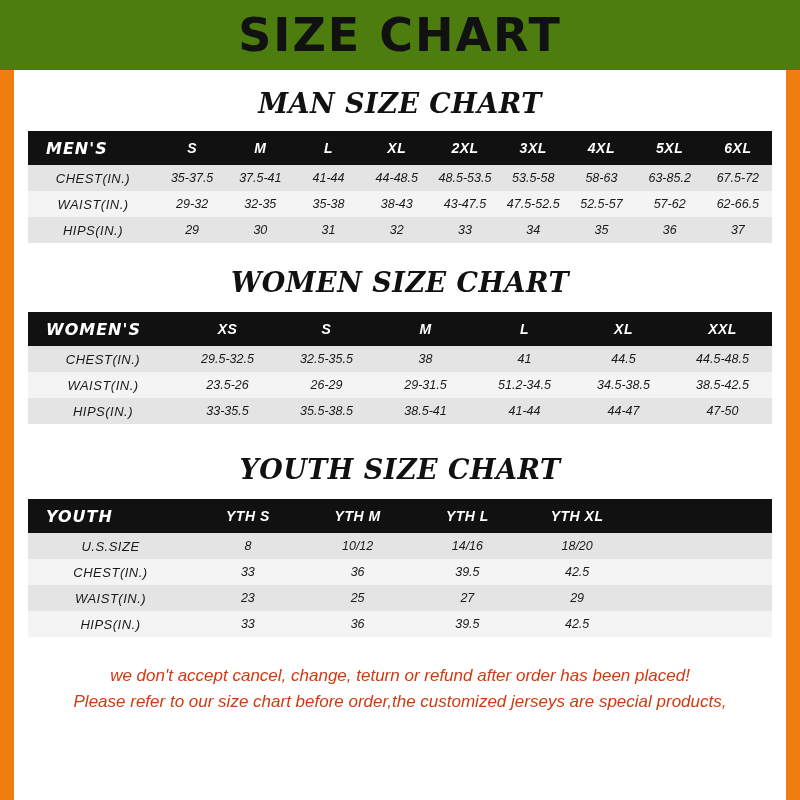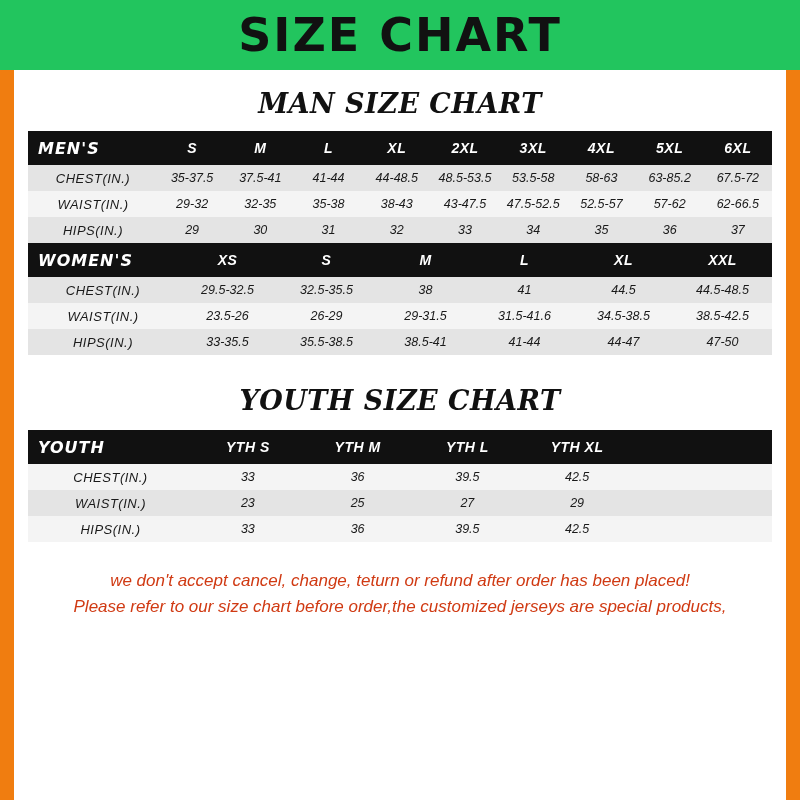--- a/index.html
+++ b/index.html
@@ -17,21 +17,21 @@
     position: relative;
     width: 800px;
     height: 800px;
     background: #ffffff;
     box-sizing: border-box;
     border-left: 14px solid #f07d10;
     border-right: 14px solid #f07d10;
   }
   .banner {
     height: 70px;
-    background: #22c55e;
+    background: #4d7c0f;
     display: flex;
     align-items: center;
     justify-content: center;
     margin: 0 -14px;
   }
   .banner-title {
     font-family: "DejaVu Sans", sans-serif;
     font-weight: bold;
     font-size: 46px;
     letter-spacing: 2px;
@@ -73,21 +73,21 @@
   table.chart thead th {
     background: #111111;
     color: #ffffff;
     font-weight: bold;
     font-size: 14px;
     height: 34px;
     letter-spacing: 0.5px;
   }
   table.chart thead th.rowlabel {
     text-align: left;
-    padding-left: 10px;
+    padding-left: 18px;
     font-family: "DejaVu Sans", sans-serif;
     font-size: 16px;
     letter-spacing: 1px;
     margin-left: 32px;
   }
   table.chart tbody td.rowlabel {
     text-align: center;
     font-size: 13px;
     letter-spacing: 0.5px;
     color: #1a1a1a;
@@ -185,20 +185,21 @@
           <td>32</td>
           <td>33</td>
           <td>34</td>
           <td>35</td>
           <td>36</td>
           <td>37</td>
         </tr>
       </tbody>
     </table>
 
+    <div class="section-title t2">WOMEN SIZE CHART</div>
 
     <table class="chart women">
       <colgroup>
           <col class="c0">
           <col>
           <col>
           <col>
           <col>
           <col>
           <col>
@@ -222,21 +223,21 @@
           <td>38</td>
           <td>41</td>
           <td>44.5</td>
           <td>44.5-48.5</td>
         </tr>
         <tr class="even">
           <td class="rowlabel">WAIST(IN.)</td>
           <td>23.5-26</td>
           <td>26-29</td>
           <td>29-31.5</td>
-          <td>31.5-41.6</td>
+          <td>51.2-34.5</td>
           <td>34.5-38.5</td>
           <td>38.5-42.5</td>
         </tr>
         <tr class="odd">
           <td class="rowlabel">HIPS(IN.)</td>
           <td>33-35.5</td>
           <td>35.5-38.5</td>
           <td>38.5-41</td>
           <td>41-44</td>
           <td>44-47</td>
@@ -260,20 +261,28 @@
         <tr>
           <th class="rowlabel">YOUTH</th>
           <th>YTH S</th>
           <th>YTH M</th>
           <th>YTH L</th>
           <th>YTH XL</th>
           <th></th>
         </tr>
       </thead>
       <tbody>
+        <tr class="odd">
+          <td class="rowlabel">U.S.SIZE</td>
+          <td>8</td>
+          <td>10/12</td>
+          <td>14/16</td>
+          <td>18/20</td>
+          <td></td>
+        </tr>
         <tr class="even">
           <td class="rowlabel">CHEST(IN.)</td>
           <td>33</td>
           <td>36</td>
           <td>39.5</td>
           <td>42.5</td>
           <td></td>
         </tr>
         <tr class="odd">
           <td class="rowlabel">WAIST(IN.)</td>

